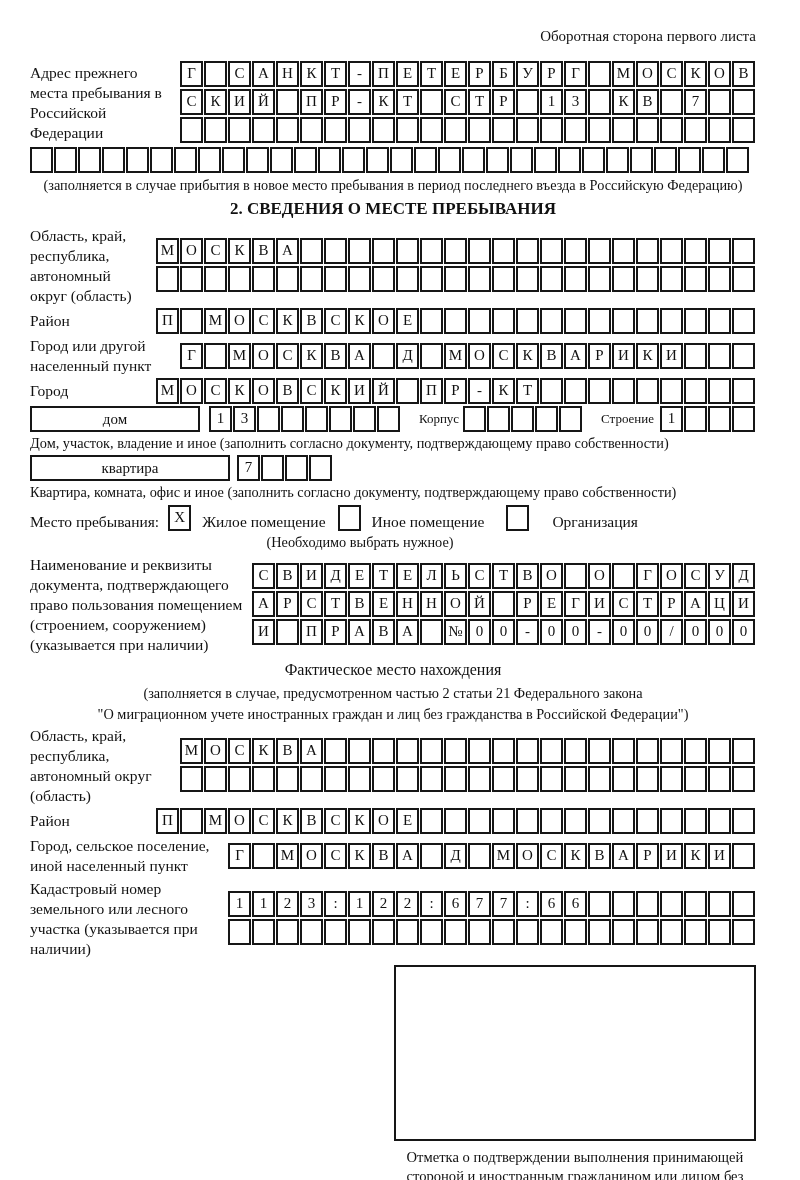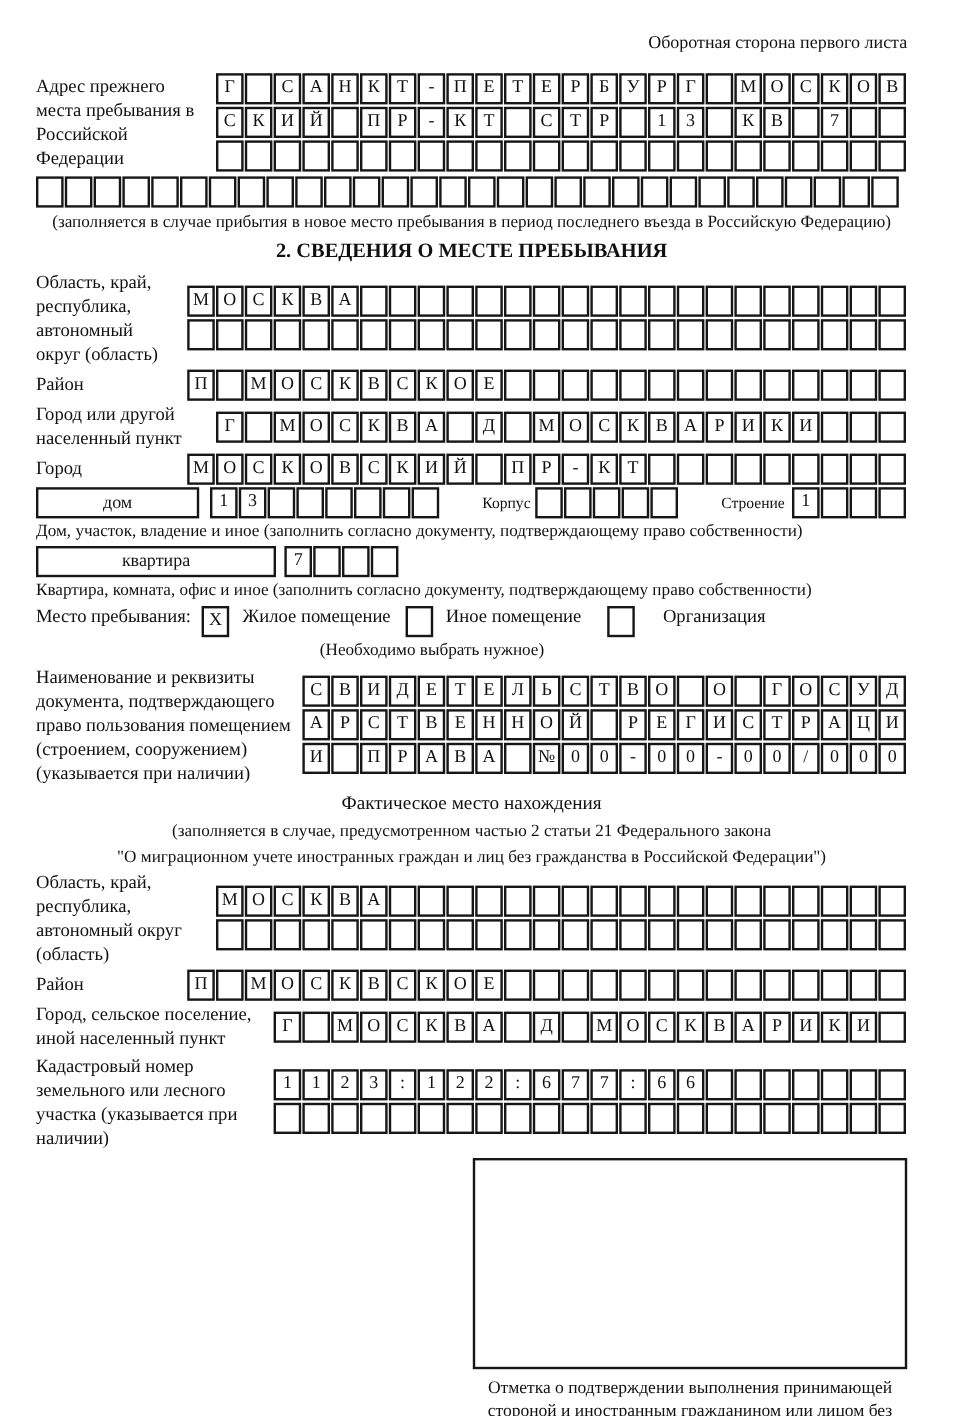--- a/index.html
+++ b/index.html
@@ -17,21 +17,21 @@
   .frow > .cellrow{margin-left:auto}
   .lbl{font-size:15.5px;line-height:20px}
   .cap{font-size:14.3px;line-height:18px;margin:1px 0 3px}
   .cap-c{text-align:center}
   .h2{text-align:center;font-weight:bold;font-size:17px;margin:5px 0 7px}
   .h3{text-align:center;font-weight:normal;font-size:16px;margin:6px 0 5px}
   .labelbox{flex:0 0 auto;border:2px solid #161616;height:26px;display:flex;align-items:center;
             justify-content:center;font-size:15px;background:#fff}
   .houserow{display:flex;align-items:center;margin:2px 0}
   .inline-lbl{font-size:13px;line-height:26px;white-space:nowrap}
-  .stayrow{display:flex;align-items:flex-start;margin:4px 0 2px;font-size:15.5px}
+  .stayrow{display:flex;align-items:flex-end;margin:4px 0 2px;font-size:15.5px}
   .stampwrap{margin-left:auto;width:362px;margin-top:6px}
   .stampbox{width:362px;height:176px;border:2px solid #161616;background:#fff}
   .stampcap{width:392px;margin-left:-15px;margin-top:7px;text-align:center;
             font-size:14.6px;line-height:19px}
 </style>
 </head>
 <body>
 
 <div class="page">
 
@@ -302,21 +302,21 @@
         <span class="cell"></span>
         <span class="cell"></span>
         <span class="cell"></span>
         <span class="cell"></span>
         <span class="cell"></span>
         <span class="cell"></span>
       </div>
   </div>
 
   <div class="houserow">
-    <div class="labelbox" style="width:136px">дом</div>
+    <div class="labelbox" style="width:170px">дом</div>
     <div class="cellrow" style="margin-left:9px">
         <span class="cell">1</span>
         <span class="cell">3</span>
         <span class="cell"></span>
         <span class="cell"></span>
         <span class="cell"></span>
         <span class="cell"></span>
         <span class="cell"></span>
         <span class="cell"></span>
       </div>

